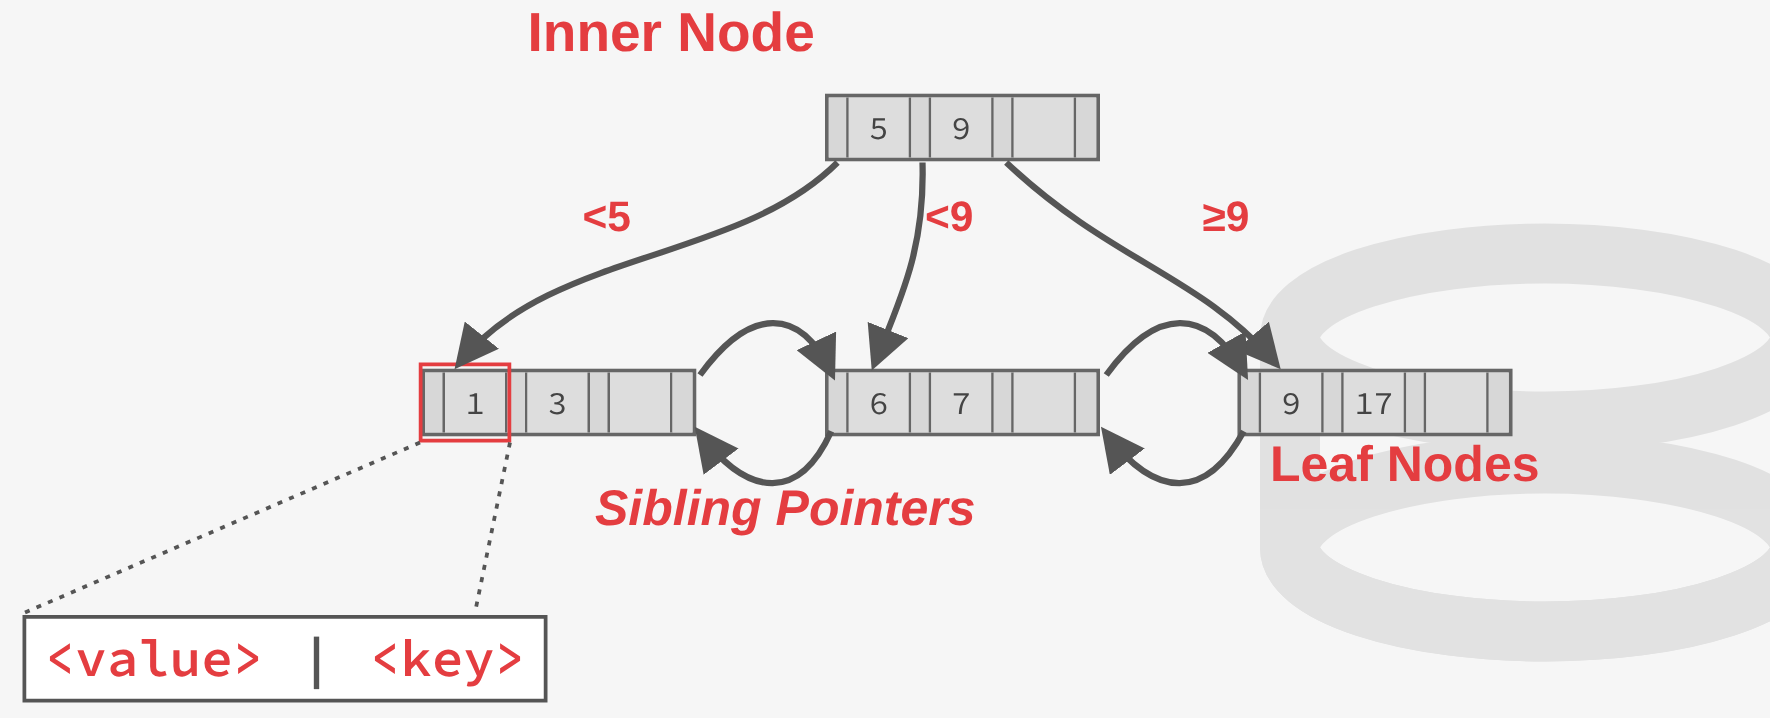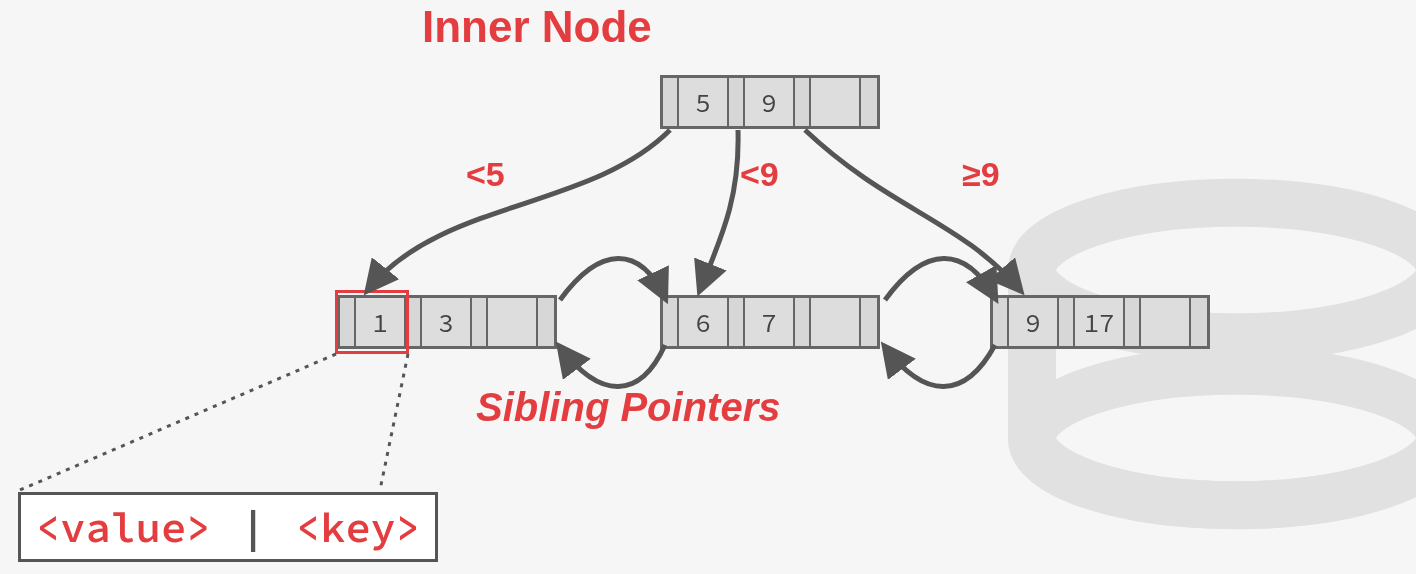--- a/index.html
+++ b/index.html
@@ -108,20 +108,21 @@
 <div class="stage">
 
   <svg class="wm" viewBox="0 0 200 200">
     <ellipse cx="100" cy="50" rx="85" ry="28" fill="none" stroke="#000" stroke-width="20"></ellipse>
     <path d="M15 50 v70 a85 28 0 0 0 170 0 V50" fill="none" stroke="#000" stroke-width="20"></path>
     <ellipse cx="100" cy="120" rx="85" ry="28" fill="none" stroke="#000" stroke-width="20"></ellipse>
   </svg>
 
   <div class="label-title inner" style="left:422px; top:2px;">Inner Node</div>
 
+  <div class="label-title leaf" style="left:1016px; top:350px;">Leaf Nodes</div>
 
   <div class="label-title sib" style="left:476px; top:385px;">Sibling Pointers</div>
 
   <div class="edge-label" style="left:466px; top:155px;">&lt;5</div>
   <div class="edge-label" style="left:740px; top:155px;">&lt;9</div>
   <div class="edge-label" style="left:962px; top:155px;">≥9</div>
 
   <div id="node-inner" class="node" style="left:660px; top:75px;">
       <div class="slot-ptr"></div>
       <div class="slot-key">5</div>

